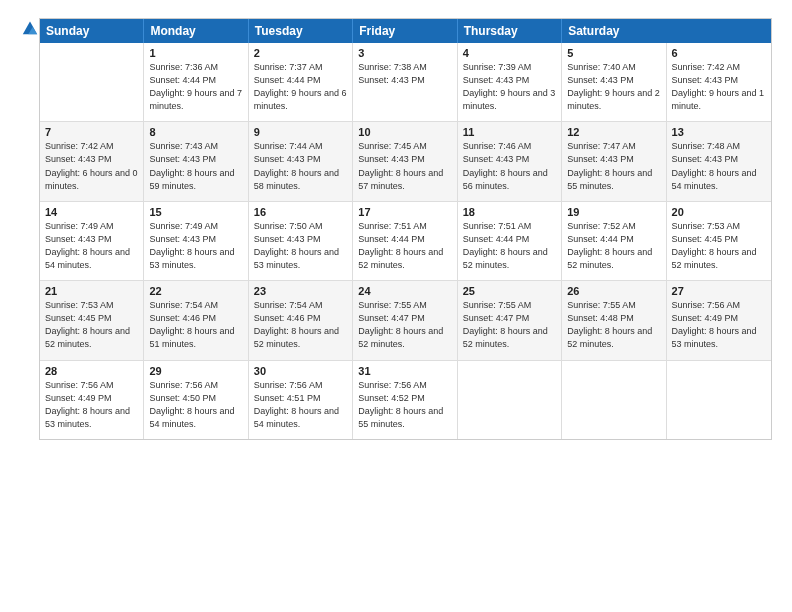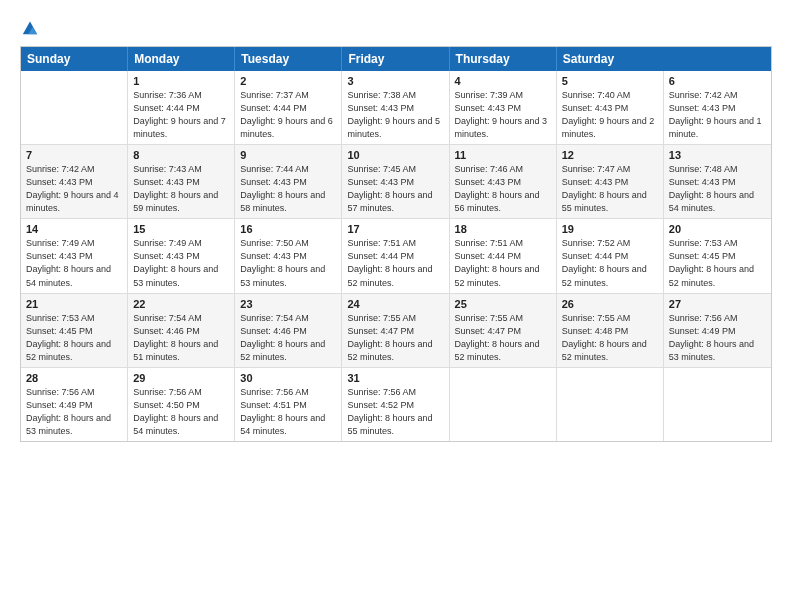--- a/index.html
+++ b/index.html
@@ -8,21 +8,21 @@
       height: 612px;
       font-family: Arial, sans-serif;
       background: #fff;
       overflow: hidden;
     }
     .page {
       width: 792px;
       height: 452px;
       padding: 18px 20px 12px 20px;
       display: flex;
-      flex-direction: column;
+      flex-direction: row;
     }
     .header {
       display: flex;
       justify-content: space-between;
       align-items: flex-start;
       margin-bottom: 10px;
     }
     .logo {
       display: flex;
       align-items: center;
@@ -154,21 +154,20 @@
           <div class="cal-cell">
             <div class="day-num">2</div>
             <div class="cell-line">Sunrise: 7:37 AM</div>
             <div class="cell-line">Sunset: 4:44 PM</div>
             <div class="cell-line">Daylight: 9 hours and 6 minutes.</div>
           </div>
           <div class="cal-cell">
             <div class="day-num">3</div>
             <div class="cell-line">Sunrise: 7:38 AM</div>
             <div class="cell-line">Sunset: 4:43 PM</div>
-            <div class="cell-line">Daylight: 9 hours and 5 minutes.</div>
           </div>
           <div class="cal-cell">
             <div class="day-num">4</div>
             <div class="cell-line">Sunrise: 7:39 AM</div>
             <div class="cell-line">Sunset: 4:43 PM</div>
             <div class="cell-line">Daylight: 9 hours and 3 minutes.</div>
           </div>
           <div class="cal-cell">
             <div class="day-num">5</div>
             <div class="cell-line">Sunrise: 7:40 AM</div>
@@ -180,21 +179,21 @@
             <div class="cell-line">Sunrise: 7:42 AM</div>
             <div class="cell-line">Sunset: 4:43 PM</div>
             <div class="cell-line">Daylight: 9 hours and 1 minute.</div>
           </div>
         </div>
         <div class="cal-row">
           <div class="cal-cell alt-row">
             <div class="day-num">7</div>
             <div class="cell-line">Sunrise: 7:42 AM</div>
             <div class="cell-line">Sunset: 4:43 PM</div>
-            <div class="cell-line">Daylight: 9 hours and 4 minutes.</div>
+            <div class="cell-line">Daylight: 6 hours and 0 minutes.</div>
           </div>
           <div class="cal-cell alt-row">
             <div class="day-num">8</div>
             <div class="cell-line">Sunrise: 7:43 AM</div>
             <div class="cell-line">Sunset: 4:43 PM</div>
             <div class="cell-line">Daylight: 8 hours and 59 minutes.</div>
           </div>
           <div class="cal-cell alt-row">
             <div class="day-num">9</div>
             <div class="cell-line">Sunrise: 7:44 AM</div>

